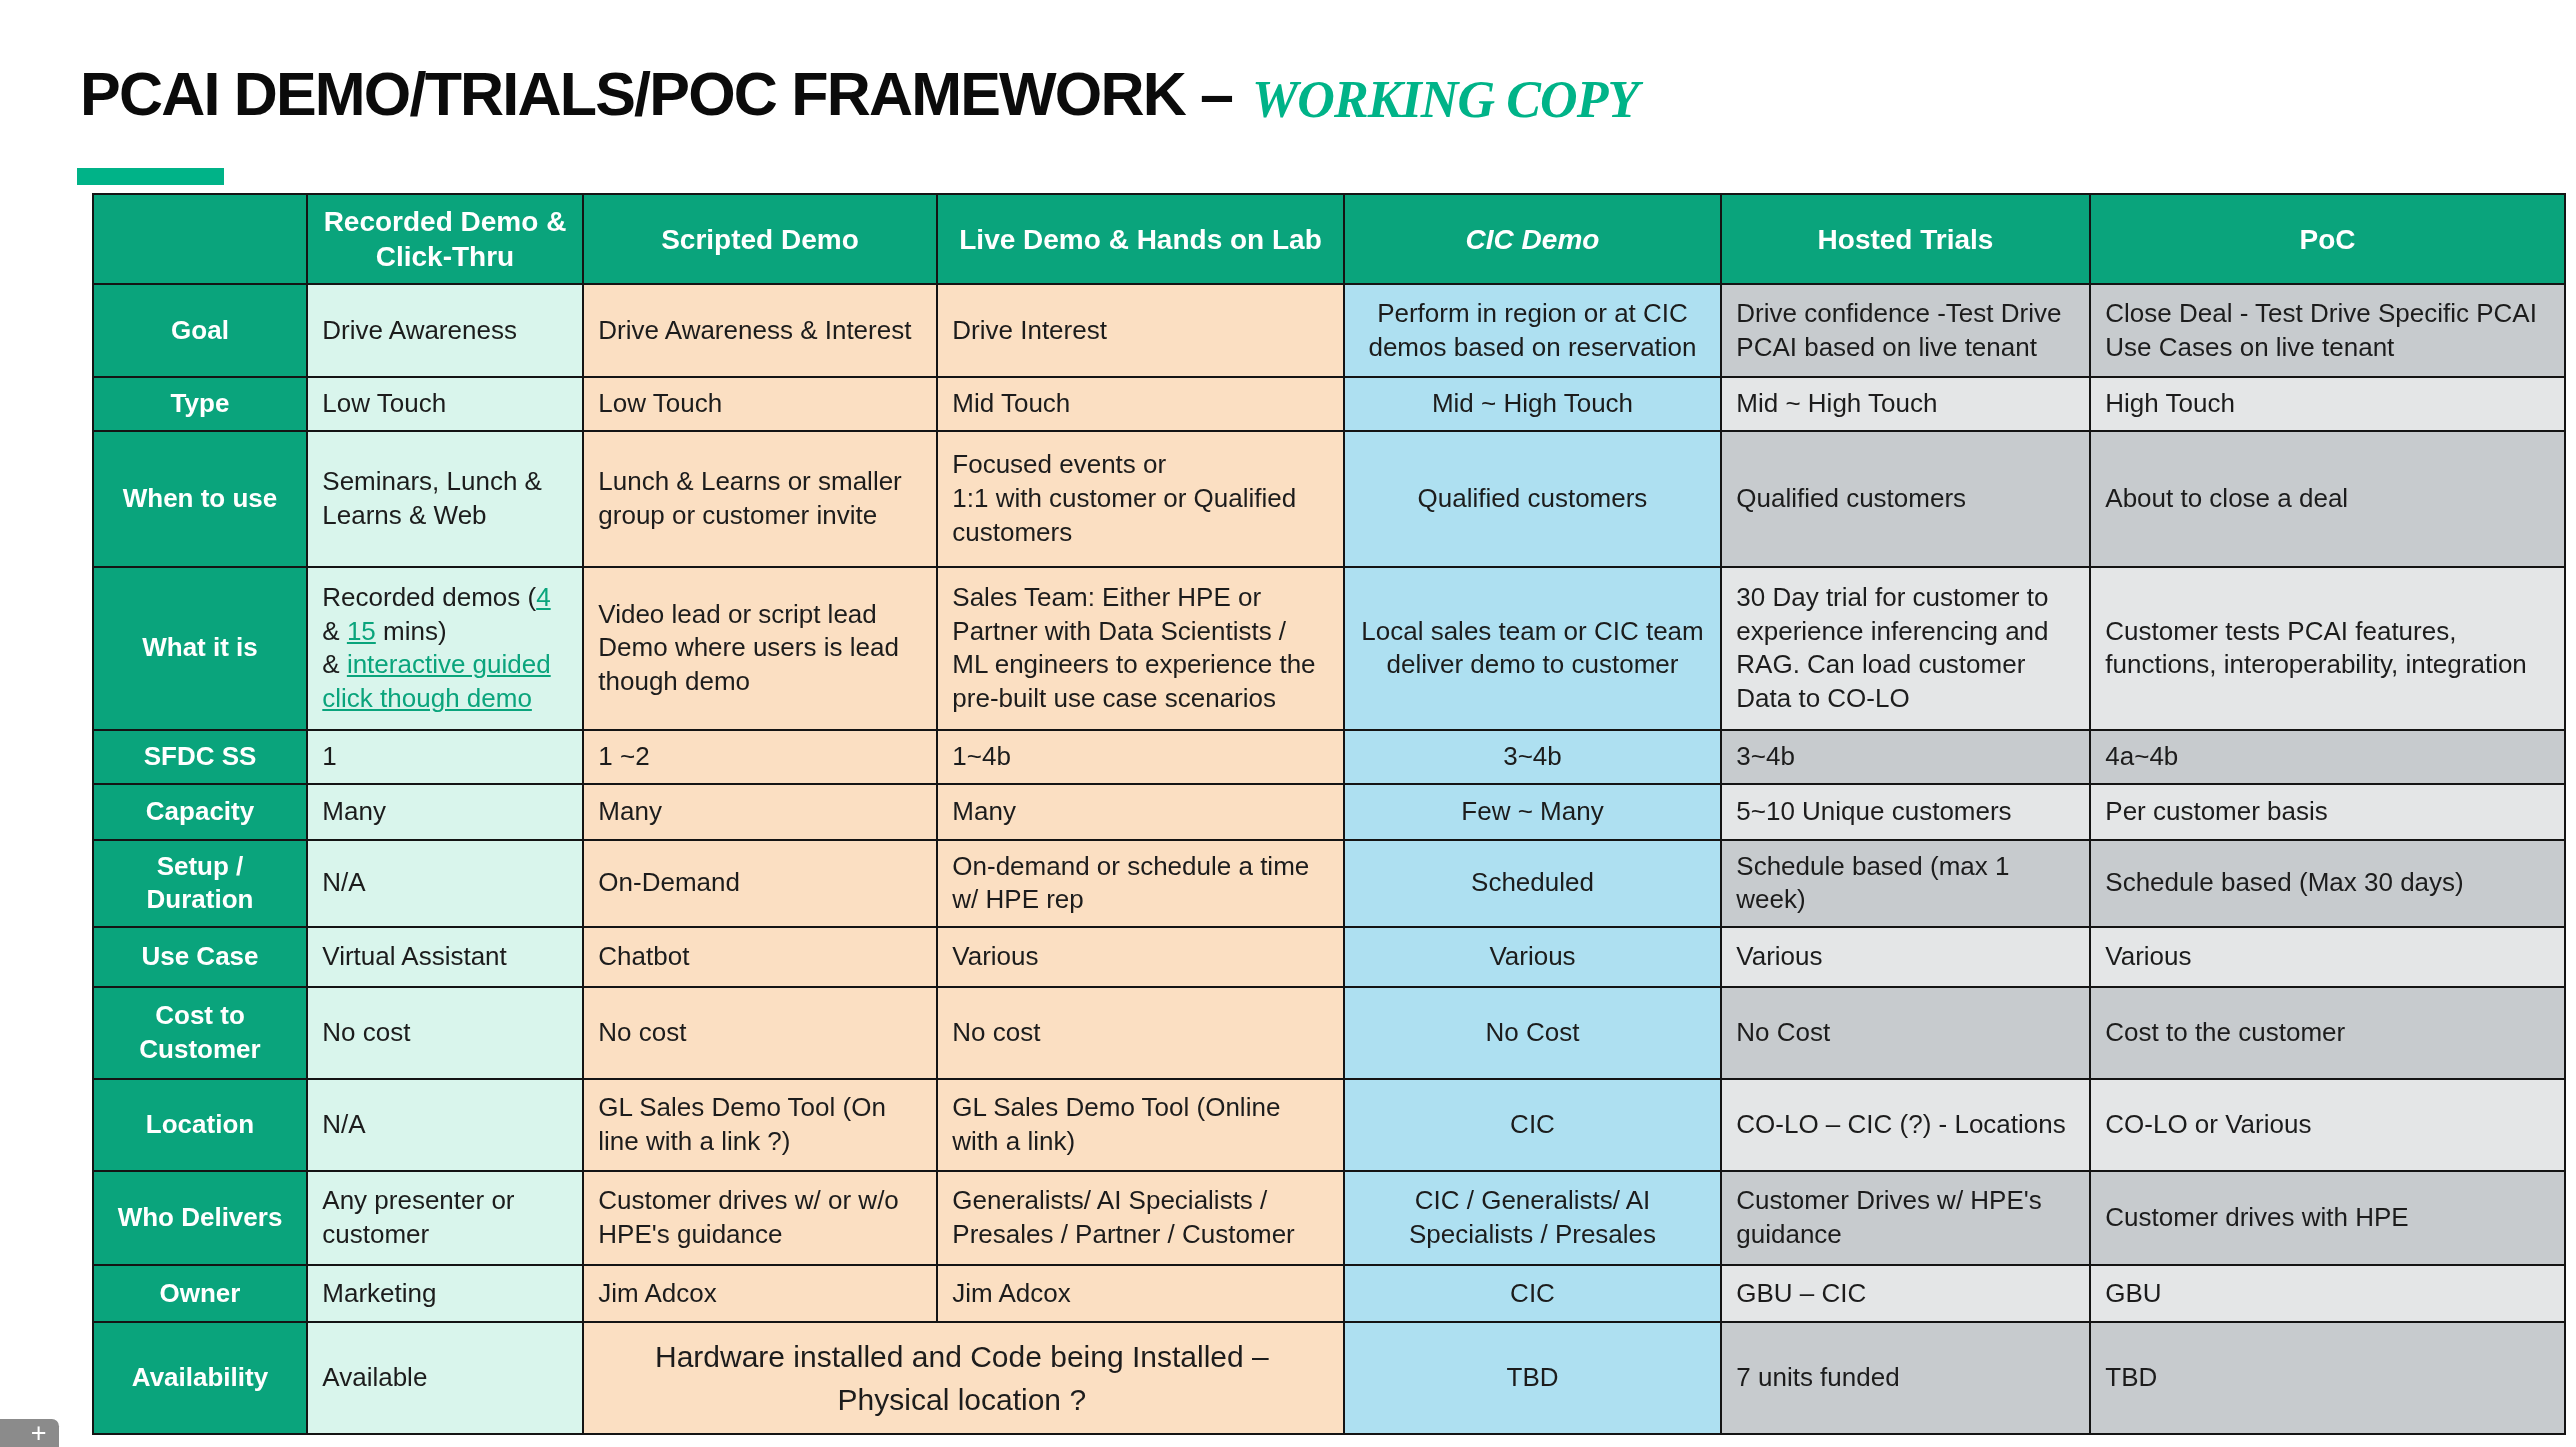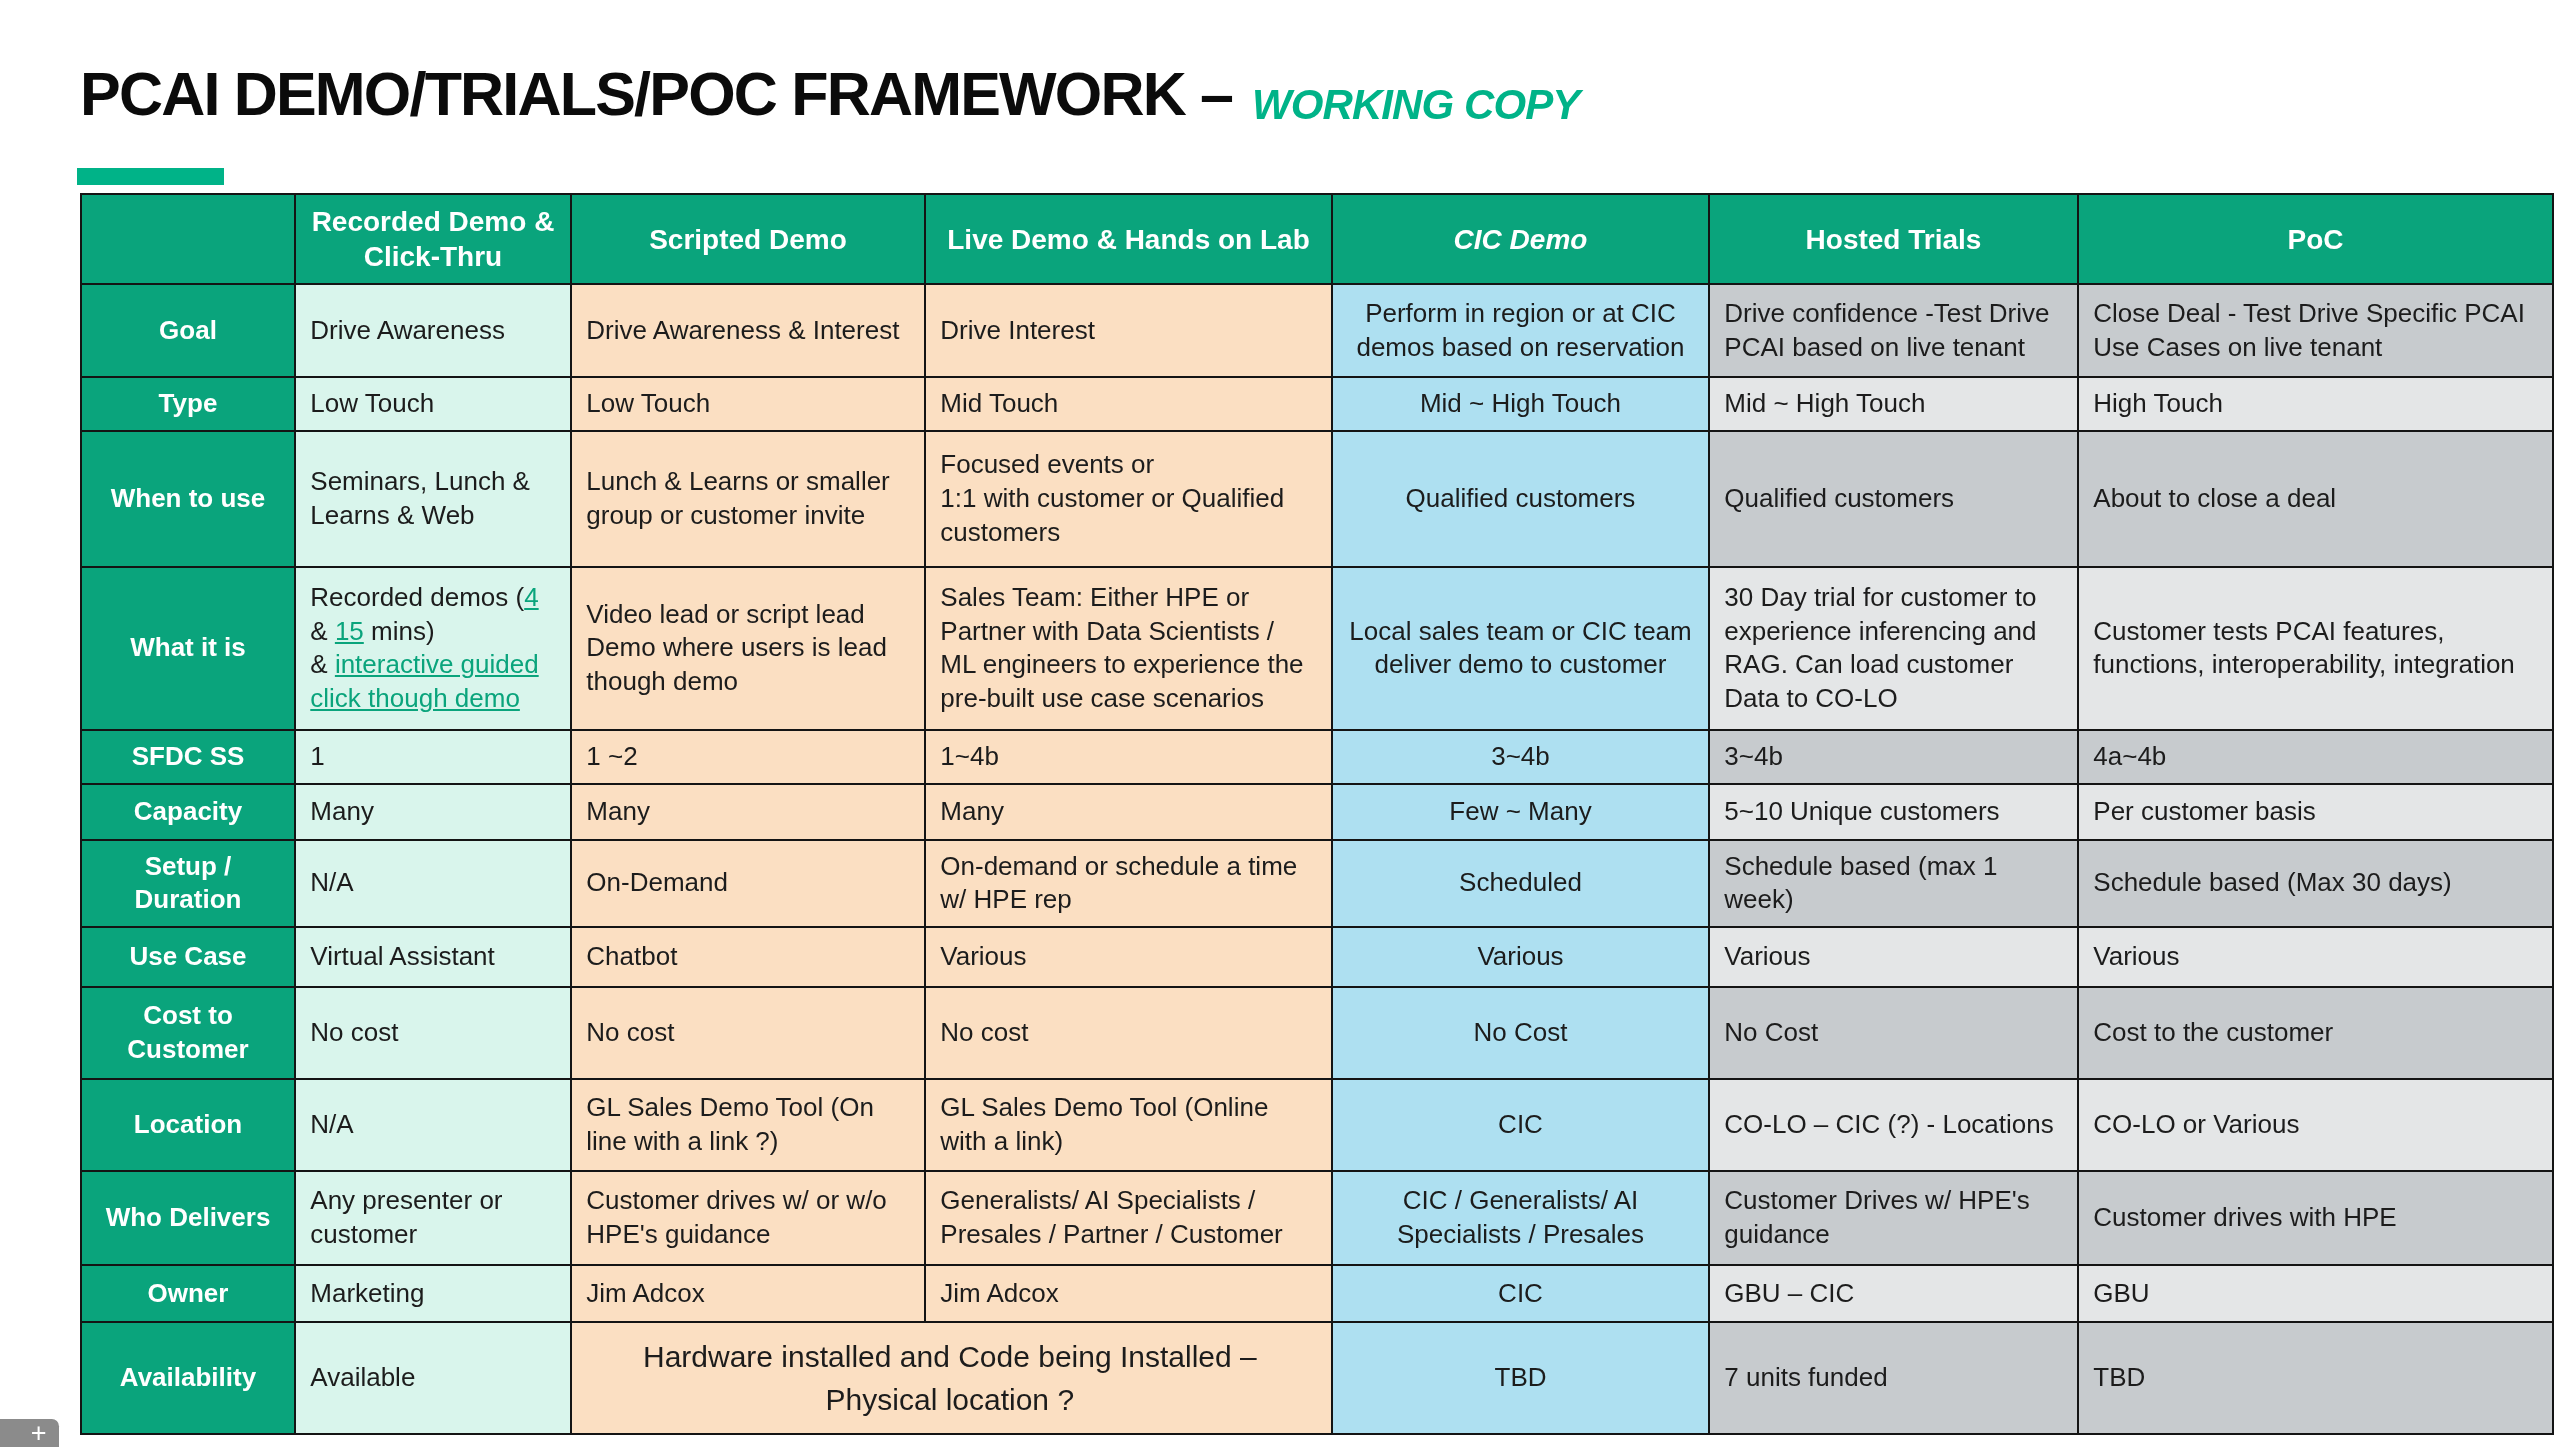--- a/index.html
+++ b/index.html
@@ -5,24 +5,24 @@
   * { margin:0; padding:0; box-sizing:border-box; }
   :root{
     --green:#0aa47c; --accent:#00b388; --mint:#d9f5ec; --peach:#fbdfc2;
     --blue:#aee0f1; --gray-dark:#c7cbce; --gray-light:#e4e6e7; --ink:#1c1c1c;
   }
   html,body{ width:2576px; height:1448px; background:#ffffff; overflow:hidden;
     font-family:"Liberation Sans", sans-serif; position:relative; }
 
   .title-row{ position:absolute; left:80px; top:59px; display:flex; align-items:flex-end; gap:19.7px; white-space:nowrap; }
   .title-main{ font-size:61px; font-weight:800; letter-spacing:-1.8px; color:#0b0b0b; }
-  .title-tag{ font-size:42px; font-weight:800; font-style:italic; color:var(--accent); letter-spacing:-0.9px; }
+  .title-tag{ font-size:52px; font-weight:800; font-style:italic; color:var(--accent); letter-spacing:-0.9px;font-family:Liberation Serif, serif; }
   .title-bar{ position:absolute; left:77px; top:168px; width:147px; height:17px; background:var(--accent); }
 
-  table.fw{ position:absolute; left:80px; top:193px; width:2472px; border-collapse:collapse; table-layout:fixed; }
+  table.fw{ position:absolute; left:92px; top:193px; width:2472px; border-collapse:collapse; table-layout:fixed; }
   .fw td, .fw th{ border:2.7px solid #141414; padding:9px 14.3px; vertical-align:middle;
     font-size:26px; line-height:1.3; color:var(--ink); text-align:left; white-space:pre-line; overflow:hidden; }
   .fw th{ background:var(--green); color:#ffffff; font-weight:700; text-align:center; font-size:28px; line-height:1.25; }
   .fw th.italic{ font-style:italic; }
   .fw td.rowlabel{ background:var(--green); color:#ffffff; font-weight:700;text-align:center; }
   .fw td.mint{ background:var(--mint); }
   .fw td.peach{ background:var(--peach); }
   .fw td.blue{ background:var(--blue);text-align:center; }
   .fw tr.dark  td.gray{ background:var(--gray-dark); }
   .fw tr.light td.gray{ background:var(--gray-light); }

